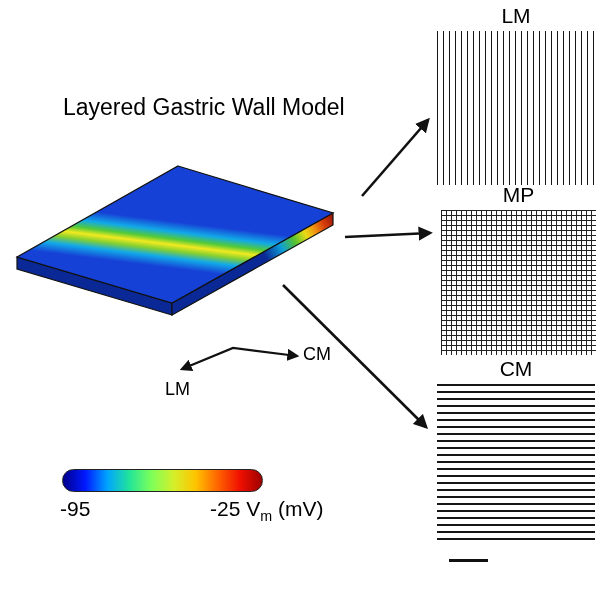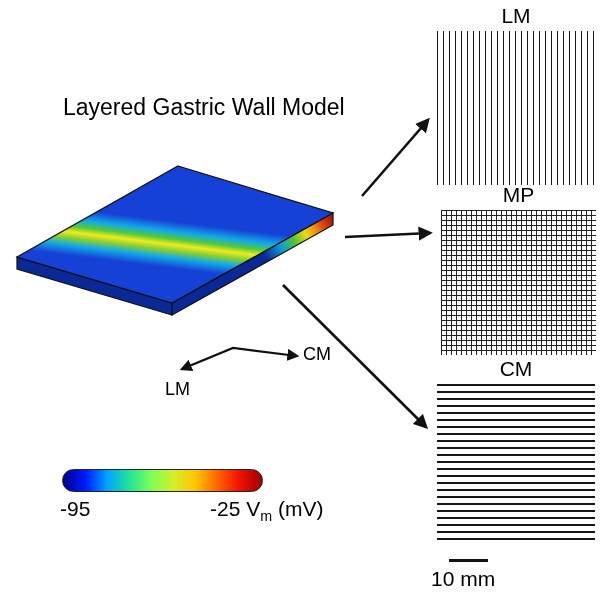--- a/index.html
+++ b/index.html
@@ -108,15 +108,14 @@
   <div class="abs grid-panel grid-cm"></div>
 
   <div id="axis-cm-label" class="abs axis-label">CM</div>
   <div id="axis-lm-label" class="abs axis-label">LM</div>
 
   <div id="colorbar" class="abs" style="background: linear-gradient(90deg, rgb(0, 0, 138), rgb(0, 24, 255), rgb(0, 164, 255), rgb(34, 228, 154), rgb(125, 255, 89), rgb(212, 239, 42), rgb(255, 196, 0), rgb(255, 100, 0), rgb(240, 16, 0), rgb(158, 0, 0));"></div>
   <div id="cb-min" class="abs cb-label">-95</div>
   <div id="cb-max" class="abs cb-label"><span>-25</span>&nbsp;<span>V</span><sub>m</sub><span> (mV)</span></div>
 
   <div id="scalebar-line" class="abs"></div>
-  <div id="scalebar-label" class="abs cb-label">10 mm</div>
 
 </div>
 
 </body></html>

